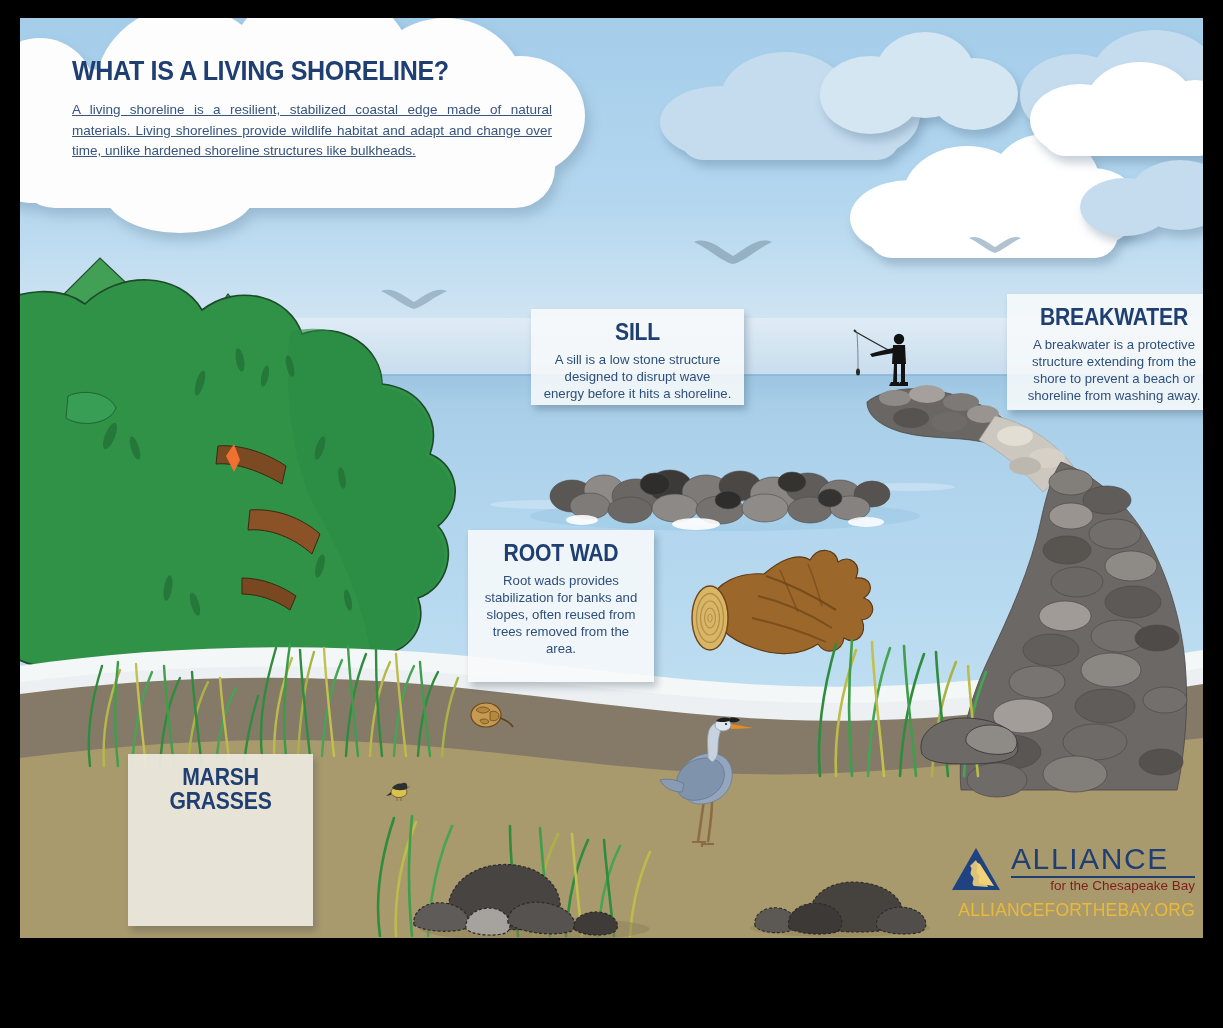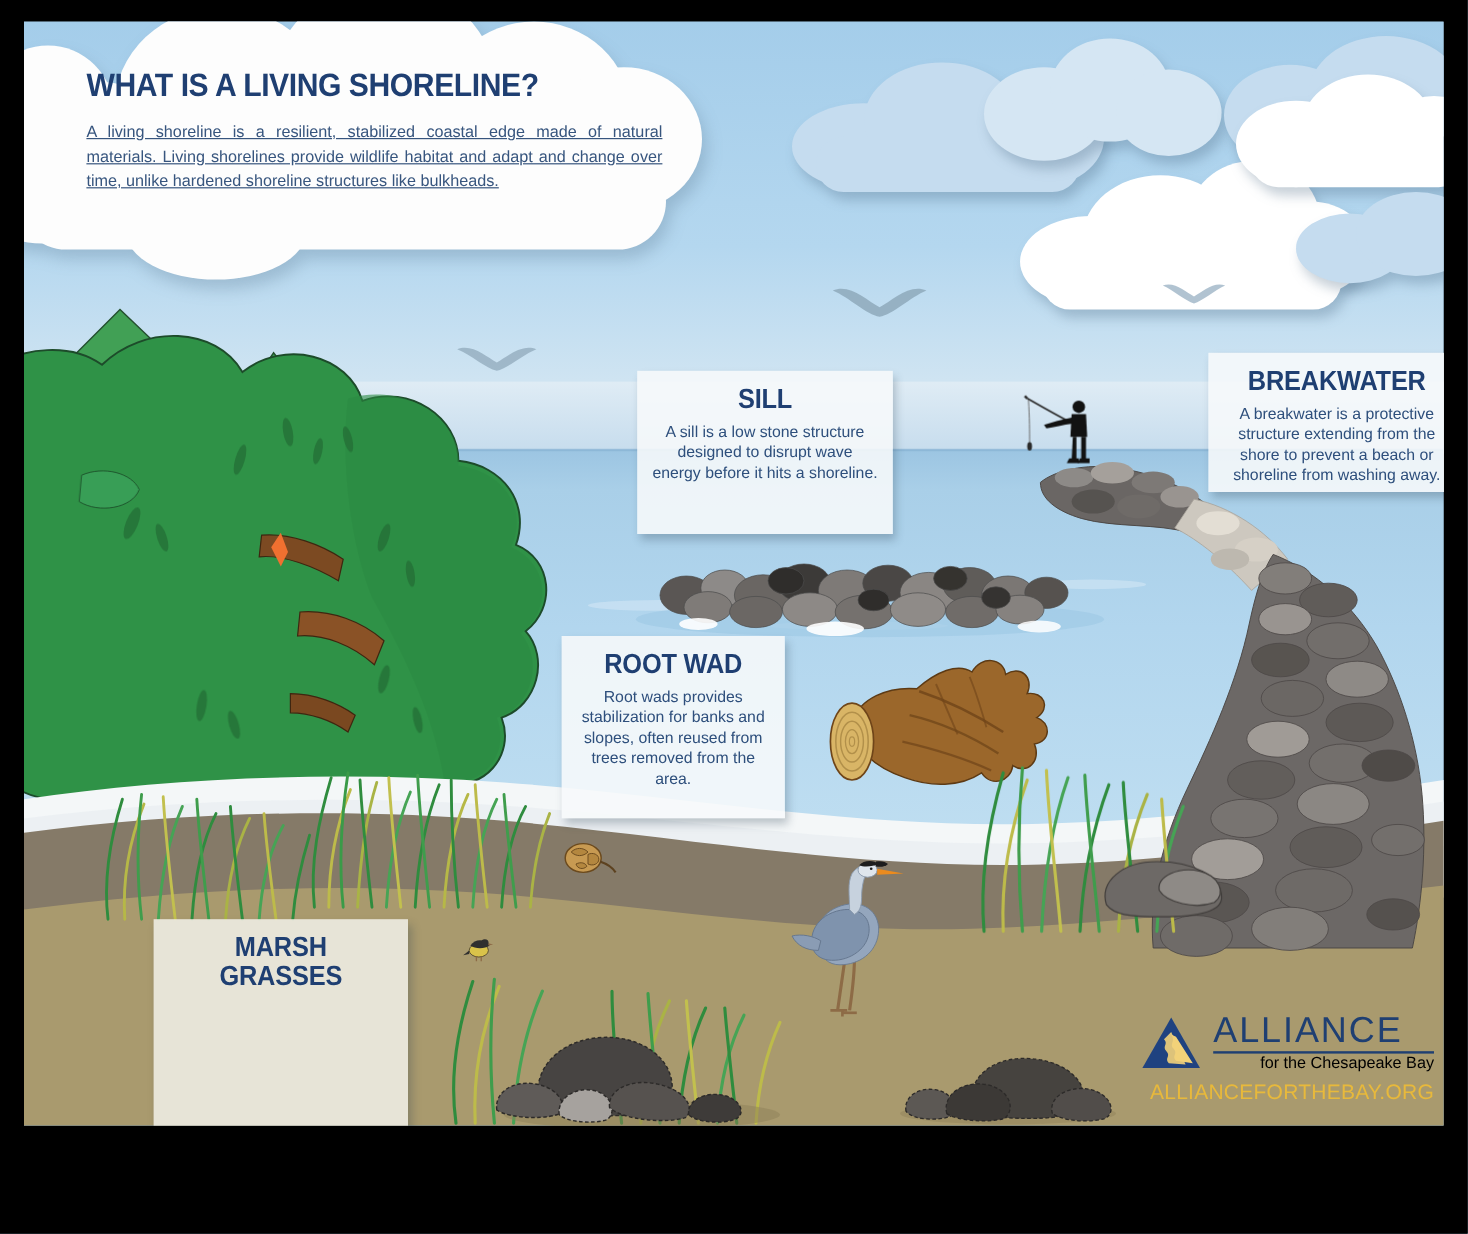--- a/index.html
+++ b/index.html
@@ -88,37 +88,37 @@
   .callout.warm { background: rgba(236,233,223,.93); }
   .callout h2 {
     font-size: 23px; font-weight: 700; color: #1f3f72;
     letter-spacing: -0.2px; transform: scaleX(.92);
     margin-bottom: 7px; line-height: 1.05;
   }
   .callout p {
     font-size: 13.2px; line-height: 1.29; color: #2e4f7c; font-weight: 500;
   }
 
-  #callout-sill   { left: 511px; top: 291px; width: 213px; height: 136px; }
+  #callout-sill   { left: 511px; top: 291px; width: 213px; height: 96px; }
   #callout-break  { left: 987px; top: 276px; width: 214px; height: 116px; }
   #callout-root   { left: 448px; top: 512px; width: 186px; height: 152px; }
-  #callout-marsh  { left: 108px; top: 736px; width: 212px; height: 172px; margin-top: 12px; }
+  #callout-marsh  { left: 108px; top: 736px; width: 185px; height: 172px; }
 
   
   #logo-block {
     position: absolute; left: 930px; top: 826px; width: 245px; z-index: 45;
   }
   .logo-row { display: flex; align-items: center; gap: 9px; }
   .logo-word {
     font-size: 30px; font-weight: 400; color: #1f3f72;
     letter-spacing: 1.6px; line-height: 1;
   }
   .logo-rule { height: 1.5px; background: #1f3f72; margin: 2px 0 1px; }
   .logo-sub {
-    font-size: 13.5px; color: #000000; text-align: right; line-height: 1.1;
+    font-size: 13.5px; color: #7f1d1d; text-align: right; line-height: 1.1;
   }
   .logo-url {
     margin-top: 7px; font-size: 17.5px; font-weight: 400;
     color: #e8b93b; letter-spacing: .2px; text-align: right;
   }
 
   svg { display: block; overflow: visible; }
 </style>
 </head>
 <body>

